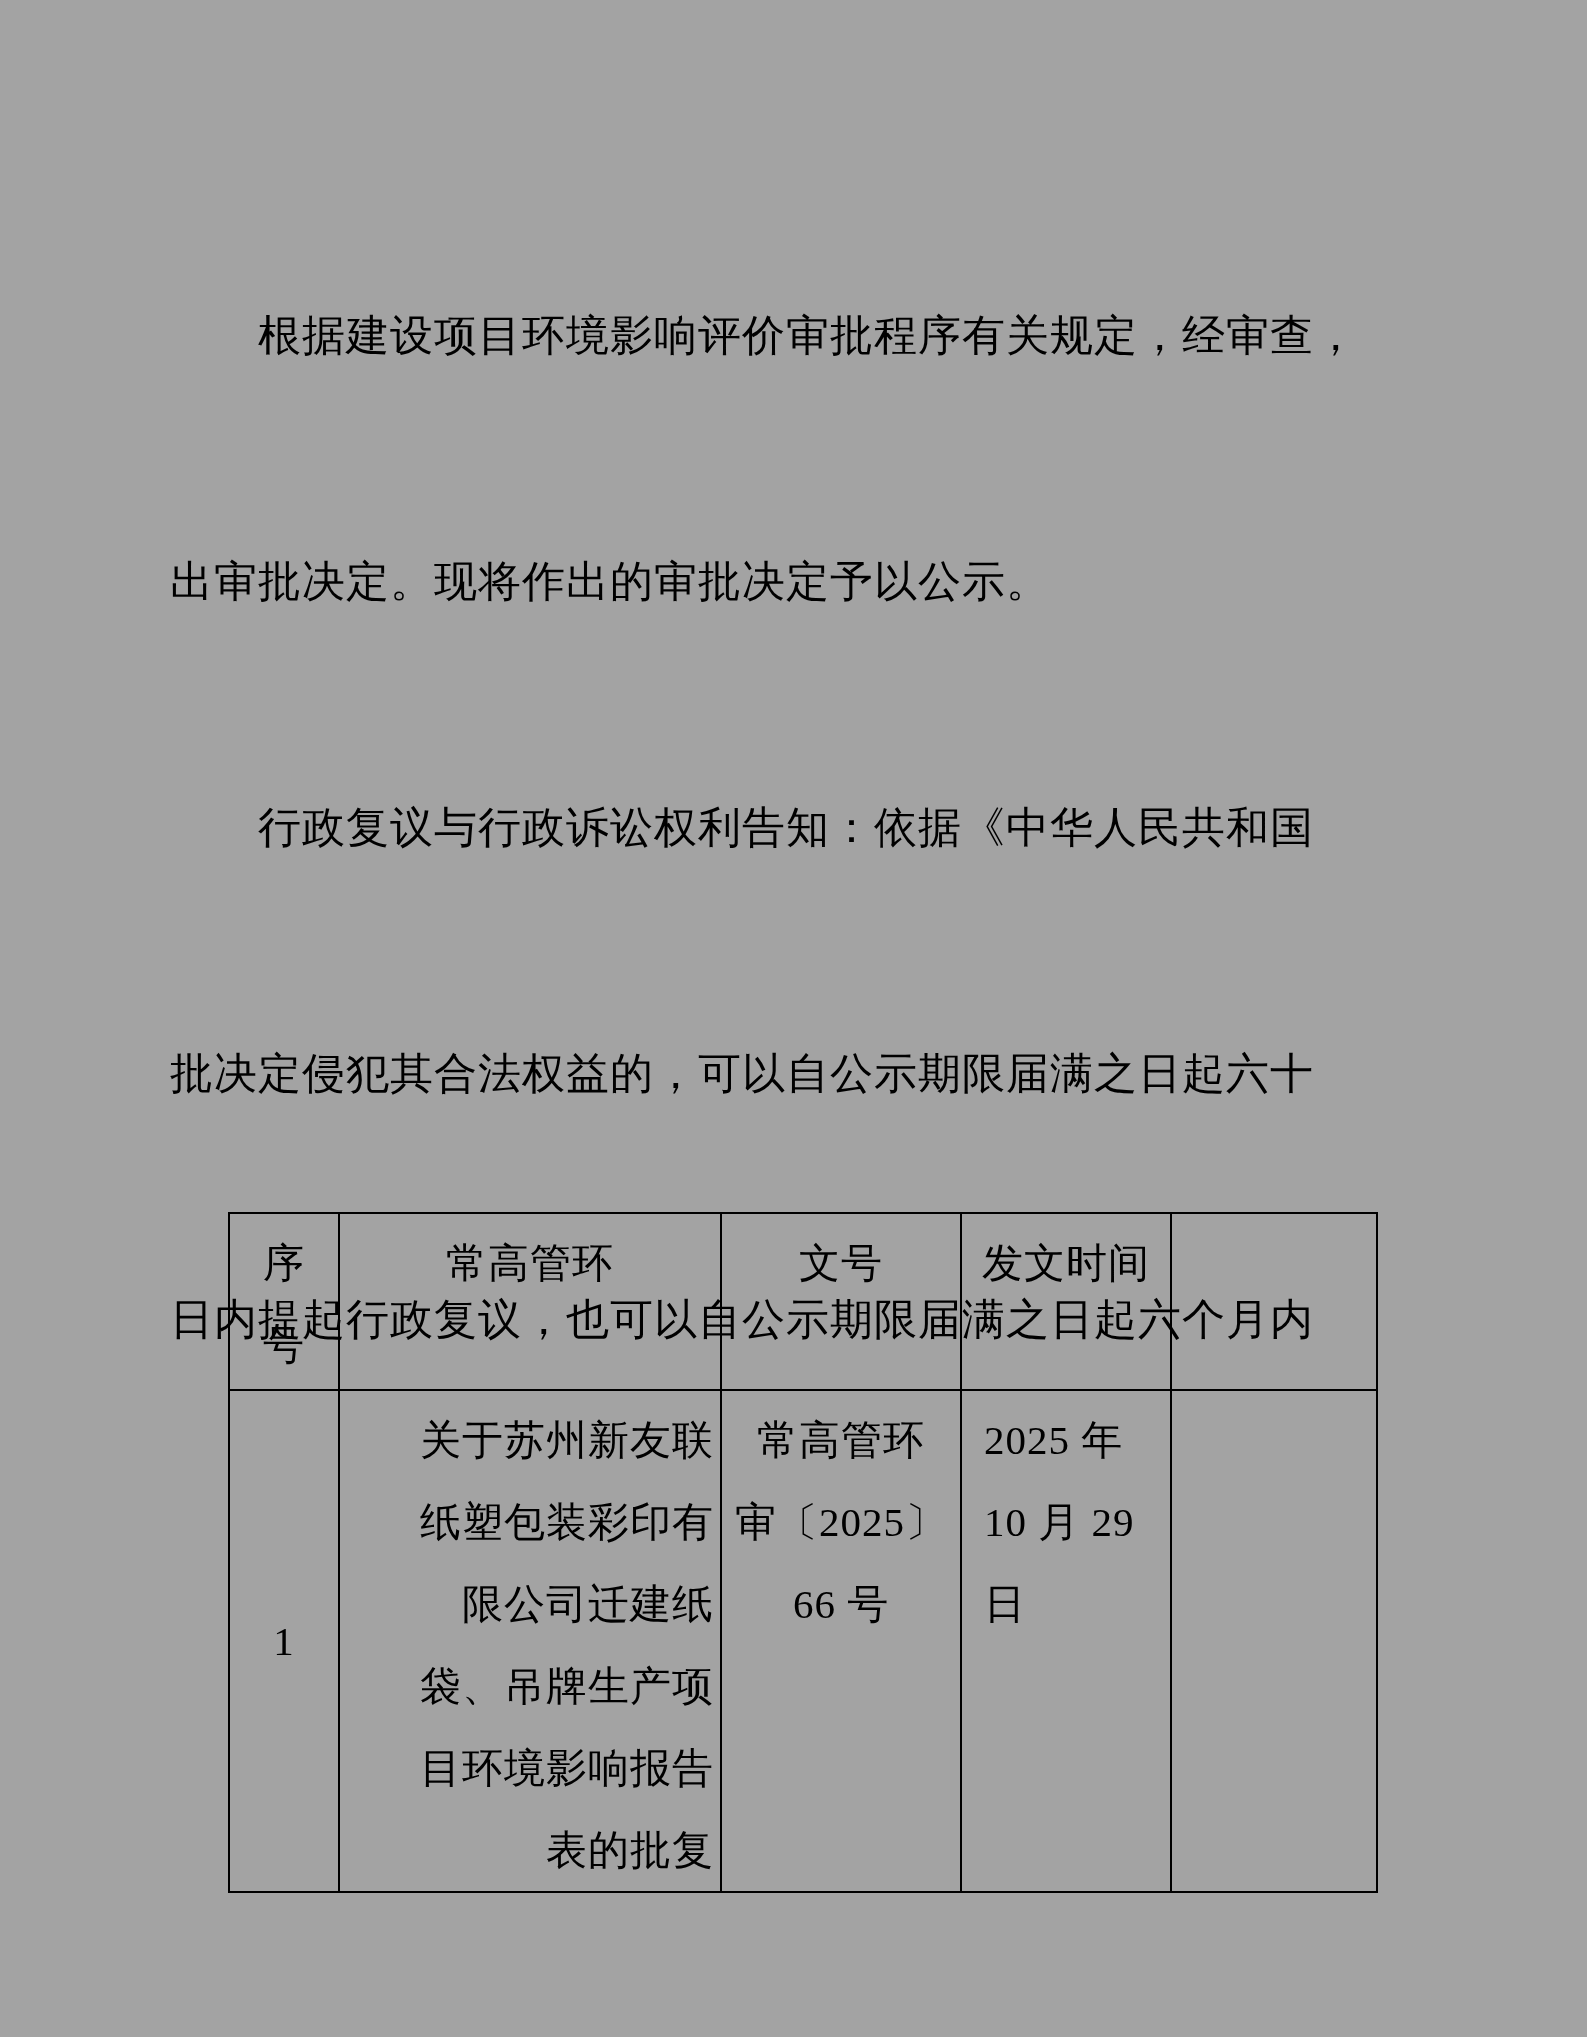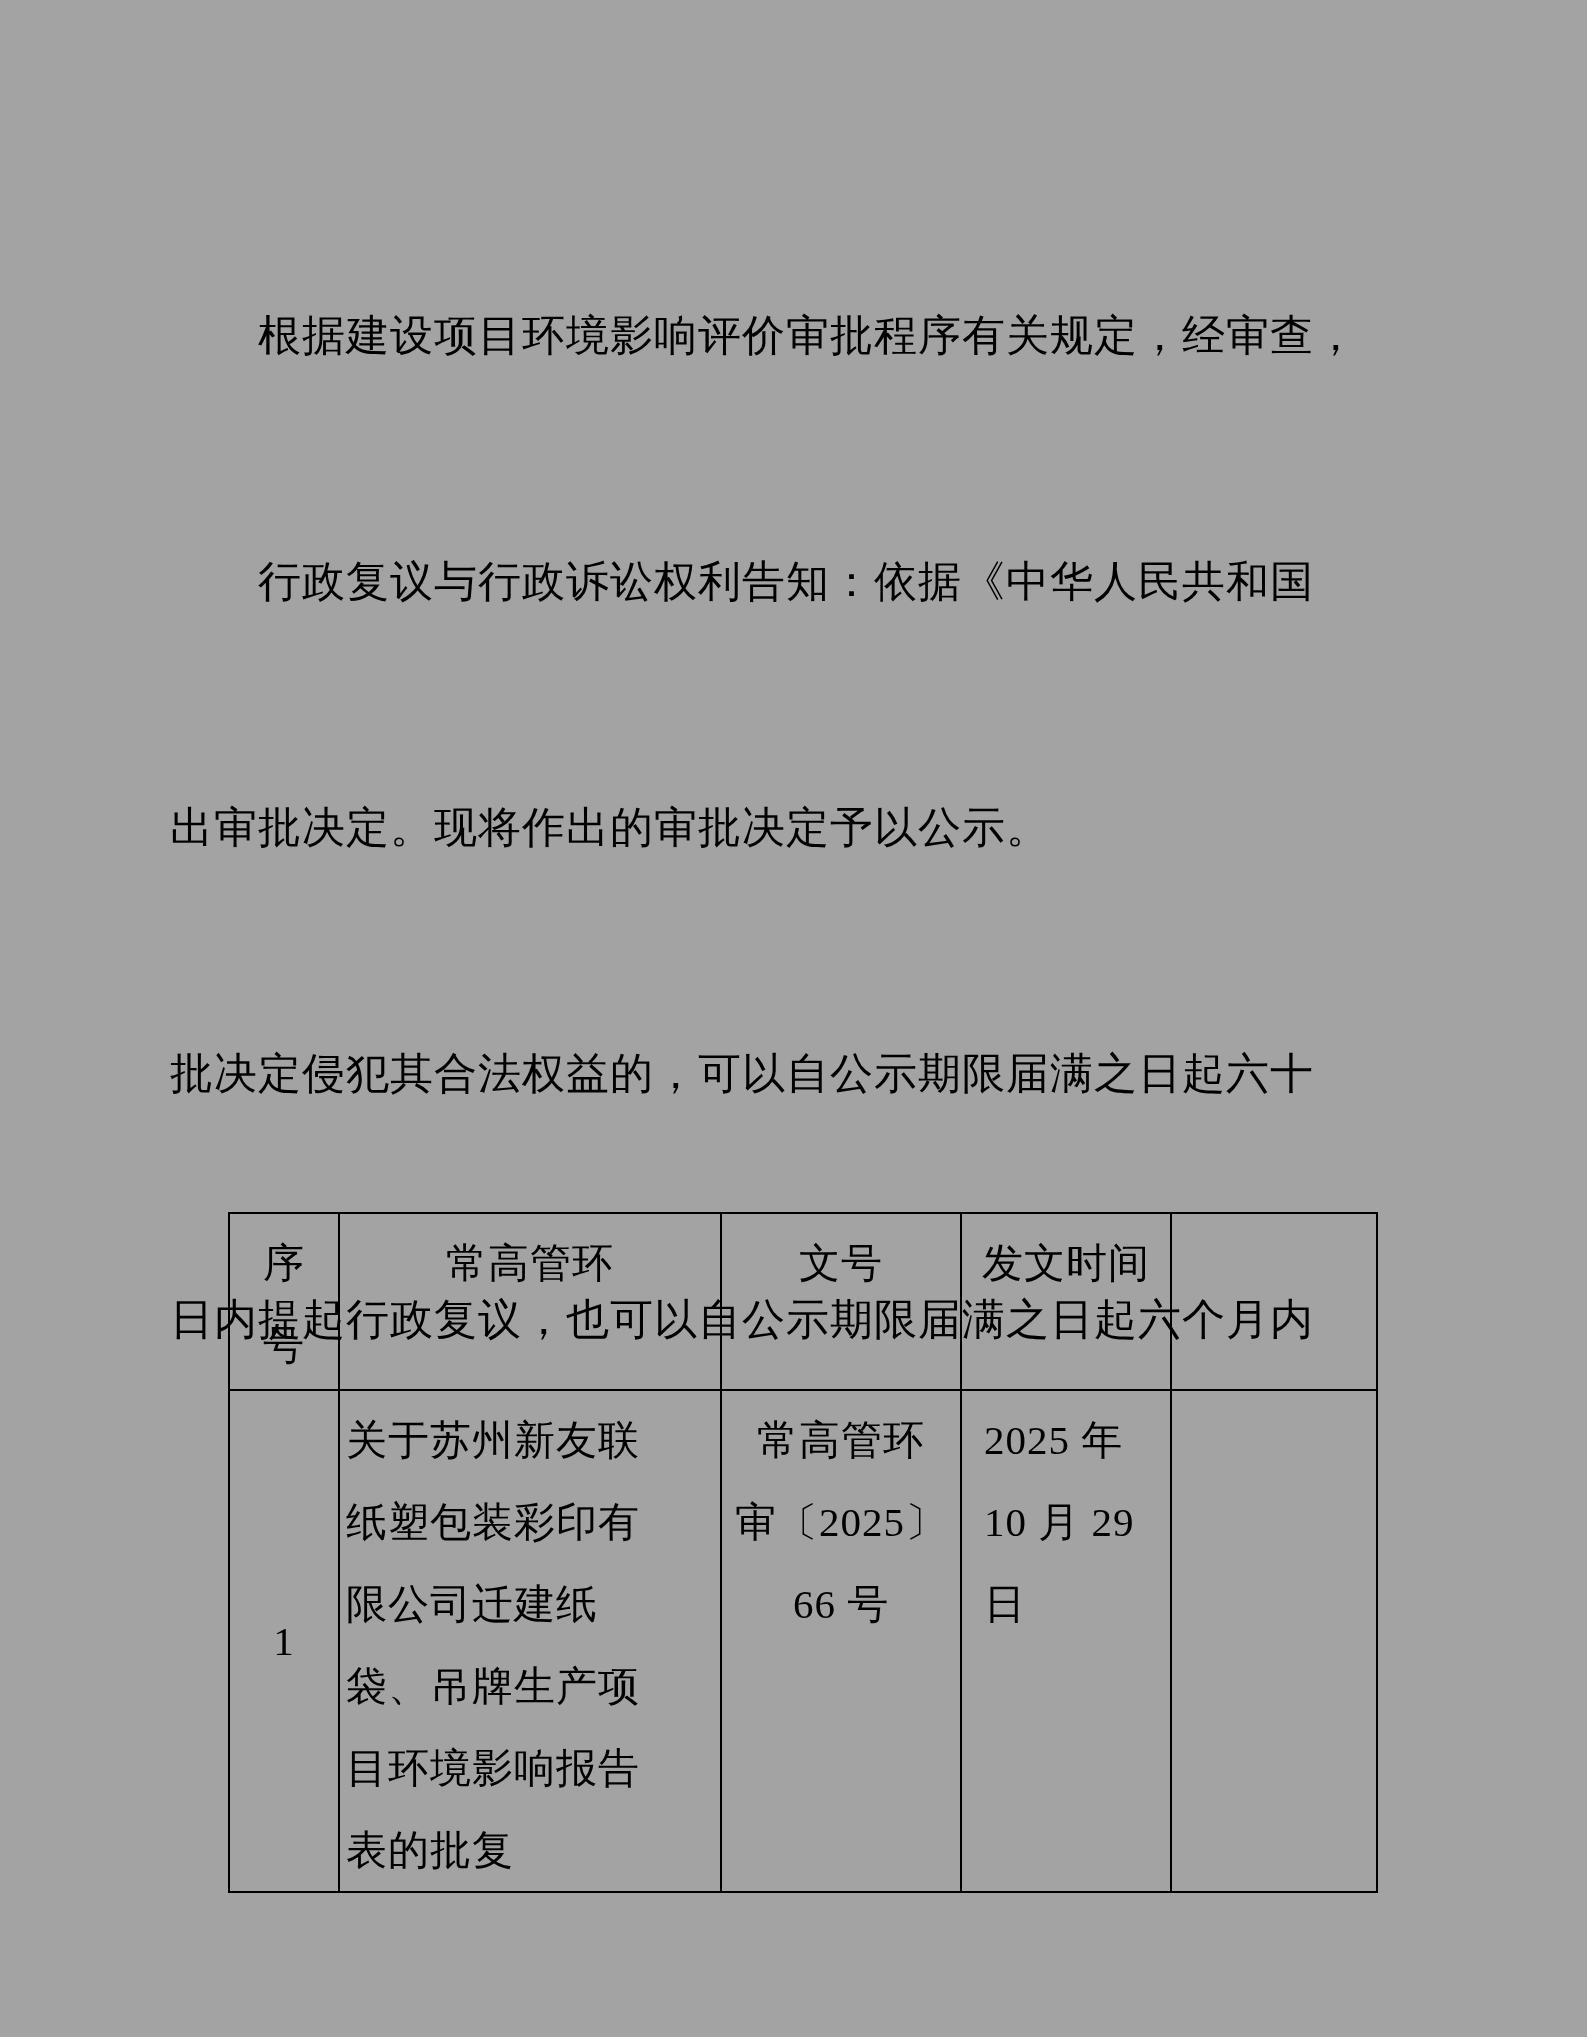--- a/index.html
+++ b/index.html
@@ -56,34 +56,34 @@
   }
   .approval-table tbody td {
     height: 498px;
     vertical-align: top;
   }
   .cell-serial {
     vertical-align: middle !important;
     text-align: center;
     padding-top: 0 !important;
   }
-  .cell-name   { text-align: left; }
+  .cell-name   { text-align: right; }
   .cell-number { text-align: center; margin-top: 25px; }
   .cell-date   { text-align: left; padding-left: 22px !important; }
   .cell-extra  { }
 </style>
 </head>
 <body>
 
 <div class="page">
 
   <div class="body-text">
     <div class="text-line">　　根据建设项目环境影响评价审批程序有关规定，经审查，</div>
+    <div class="text-line">出审批决定。现将作出的审批决定予以公示。</div>
     <div class="text-line">　　行政复议与行政诉讼权利告知：依据《中华人民共和国</div>
-    <div class="text-line">出审批决定。现将作出的审批决定予以公示。</div>
     <div class="text-line">批决定侵犯其合法权益的，可以自公示期限届满之日起六十</div>
     <div class="text-line">日内提起行政复议，也可以自公示期限届满之日起六个月内</div>
     
     
     
   </div>
 
   <table class="approval-table">
     <colgroup>
       <col style="width:110px">

